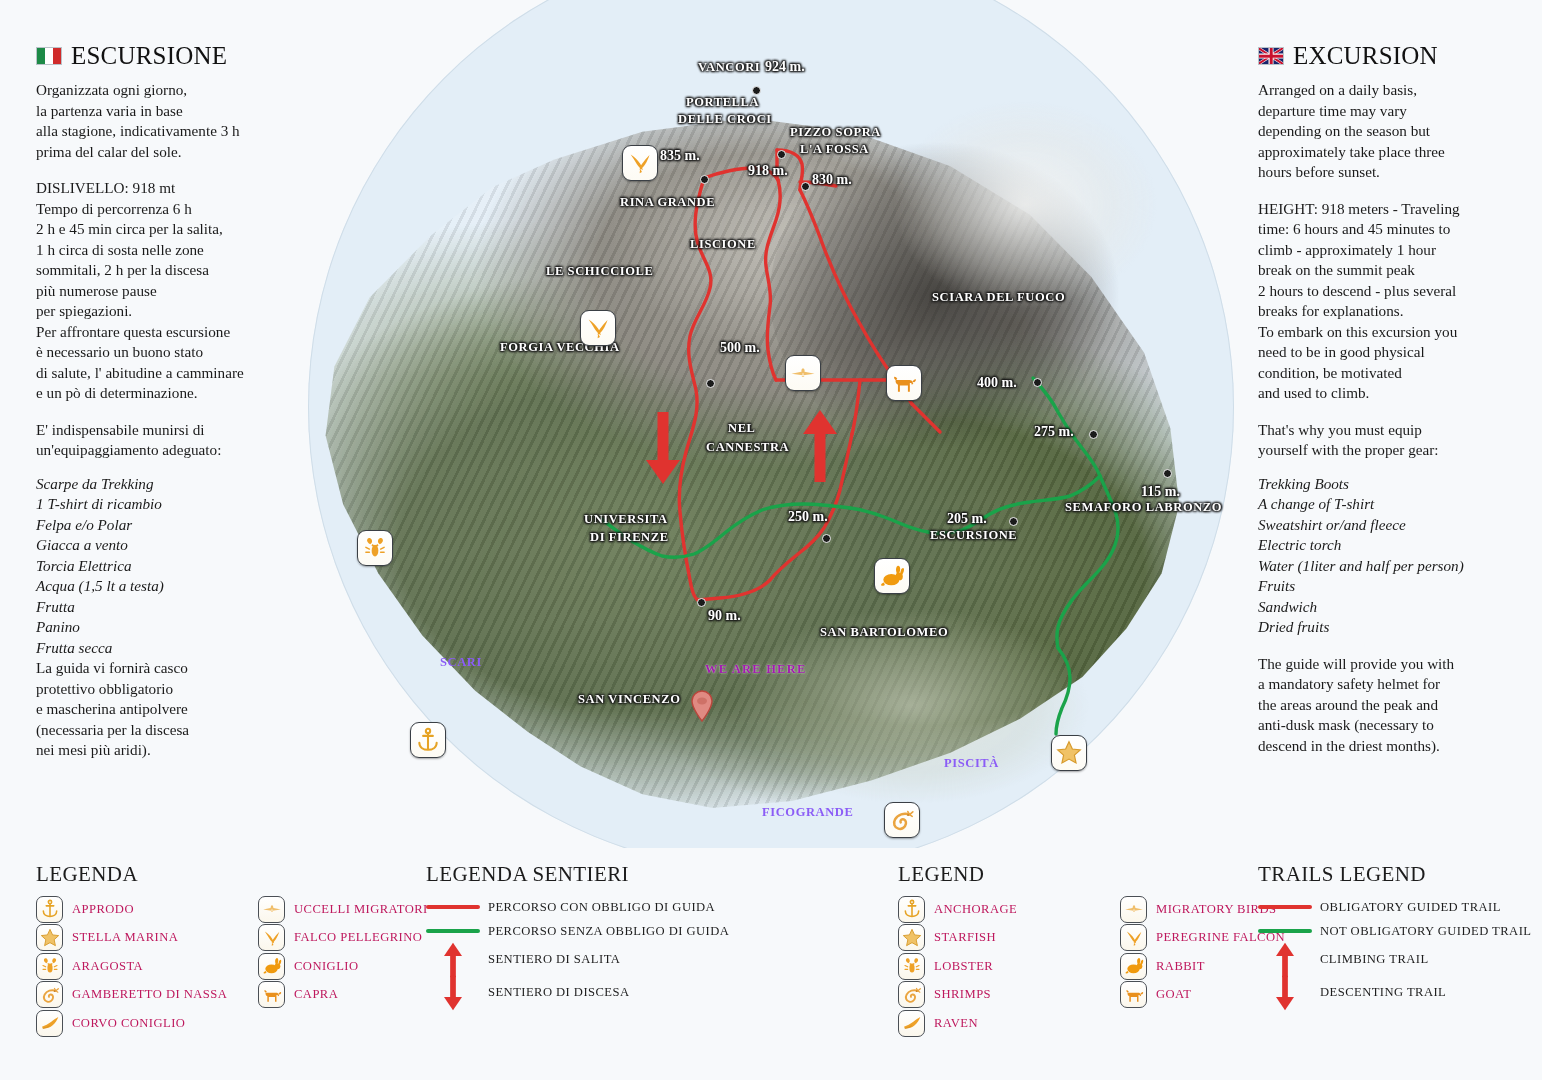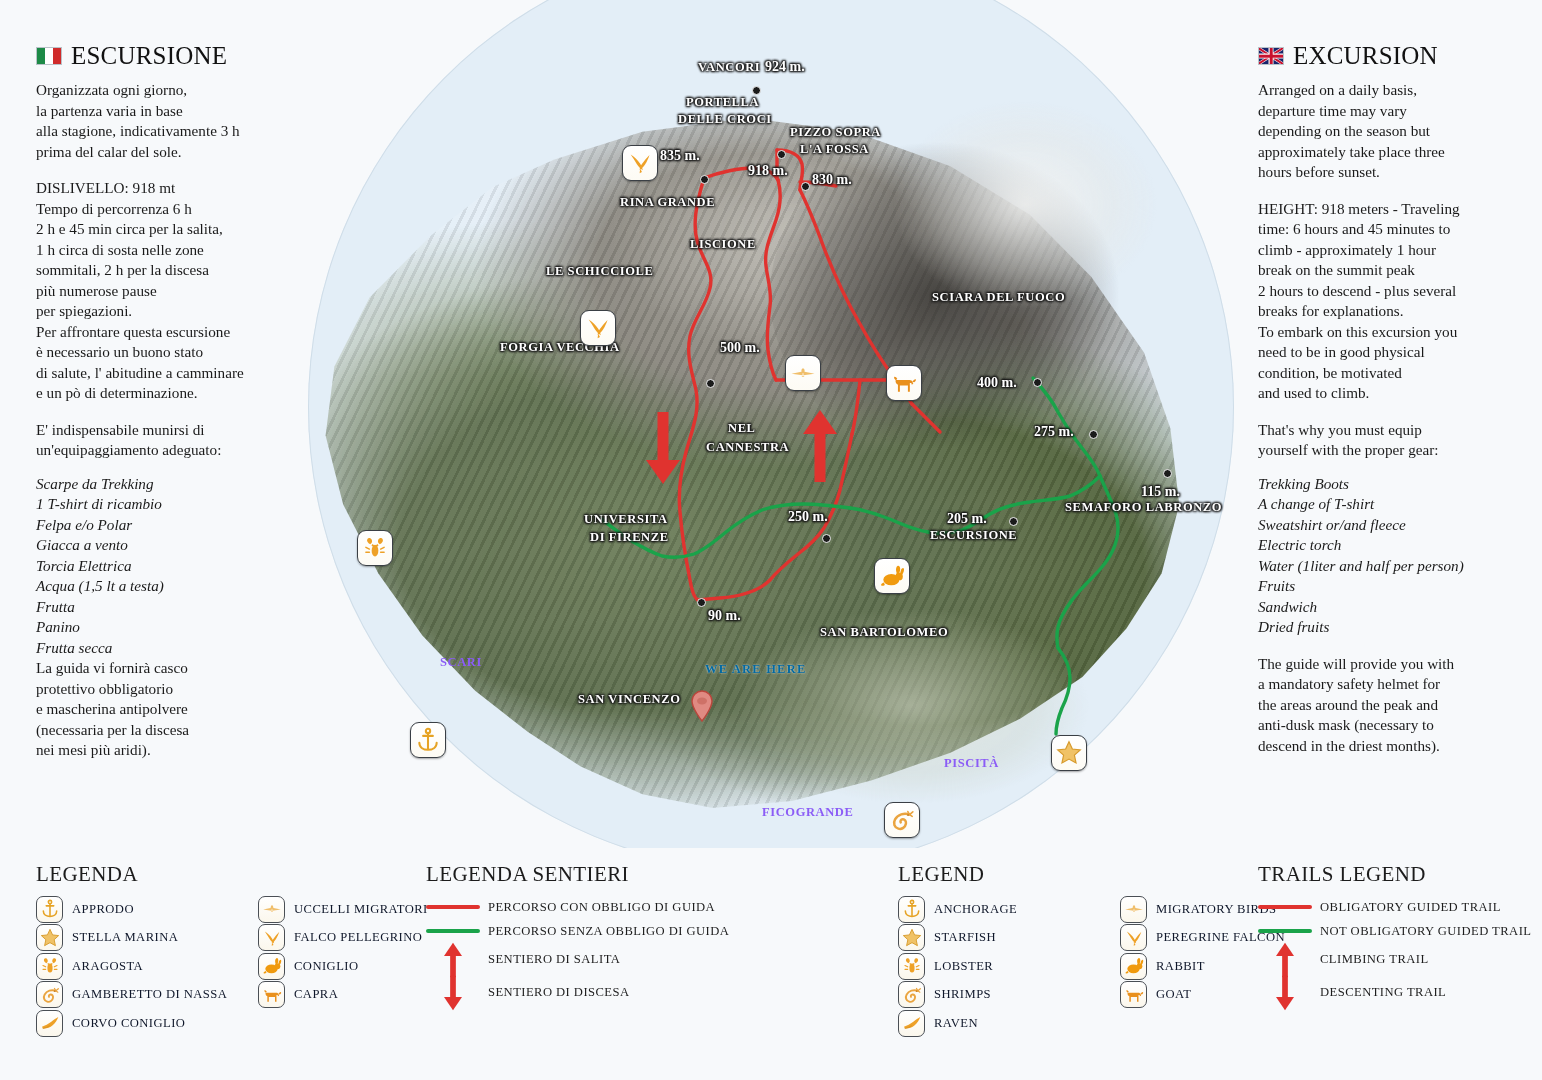--- a/index.html
+++ b/index.html
@@ -125,21 +125,21 @@
   }
   .elev {
     position:absolute; color:#ffffff; font-size:14px; font-weight:700; white-space:nowrap;
     text-shadow: 0 0 3px #222, 1px 1px 2px #111, -1px 1px 2px #111, 1px -1px 2px #111, -1px -1px 2px #111;
   }
   .node {
     position:absolute; width:9px; height:9px; border-radius:50%;
     background:#1b1b1b; border:1.5px solid #f2f2f2;
   }
   .we-here {
-    position:absolute; color:#0369a1; font-size:12.5px; font-weight:700; letter-spacing:1.2px;
+    position:absolute; color:#a21caf; font-size:12.5px; font-weight:700; letter-spacing:1.2px;
     text-shadow:0 0 2px rgba(255,255,255,.85);
   }
   .pin {
     position:absolute; width:24px; height:32px;
   }
 
   
   .mtile {
     position:absolute; width:36px; height:36px; border-radius:9px;
     background: linear-gradient(#ffffff,#fdfbf4);
@@ -157,21 +157,21 @@
   .legend-block { position:absolute; }
   .lg-title { font-size:21px; letter-spacing:.4px; color:#1c1c1c; margin-bottom:8px; }
   .lg-row { display:flex; align-items:center; gap:9px; height:28.5px; }
   .lg-tile {
     width:27px; height:27px; border-radius:7px; flex:0 0 auto;
     background: linear-gradient(#ffffff,#fbf7ec);
     border:1.4px solid #4a4f55;
     display:flex; align-items:center; justify-content:center;
   }
   .lg-tile svg { width:20px; height:20px; }
-  .lg-text { font-size:12.6px; letter-spacing:.45px; color:#0f172a; white-space:nowrap; }
+  .lg-text { font-size:12.6px; letter-spacing:.45px; color:#be185d; white-space:nowrap; }
   .lg-cols { display:flex; gap:22px; }
   .lg-colA { width:200px; }
 
   
   .tl-row { display:flex; align-items:center; gap:8px; height:24px; }
   .tl-swatch { width:54px; height:4px; border-radius:2px; flex:0 0 auto; }
   .tl-arrow { width:54px; display:flex; justify-content:center; flex:0 0 auto; }
   .tl-row.arrow { height:33px; }
   .tl-text { font-size:12.6px; letter-spacing:.45px; color:#1d1d1d; white-space:nowrap; }
 </style>

